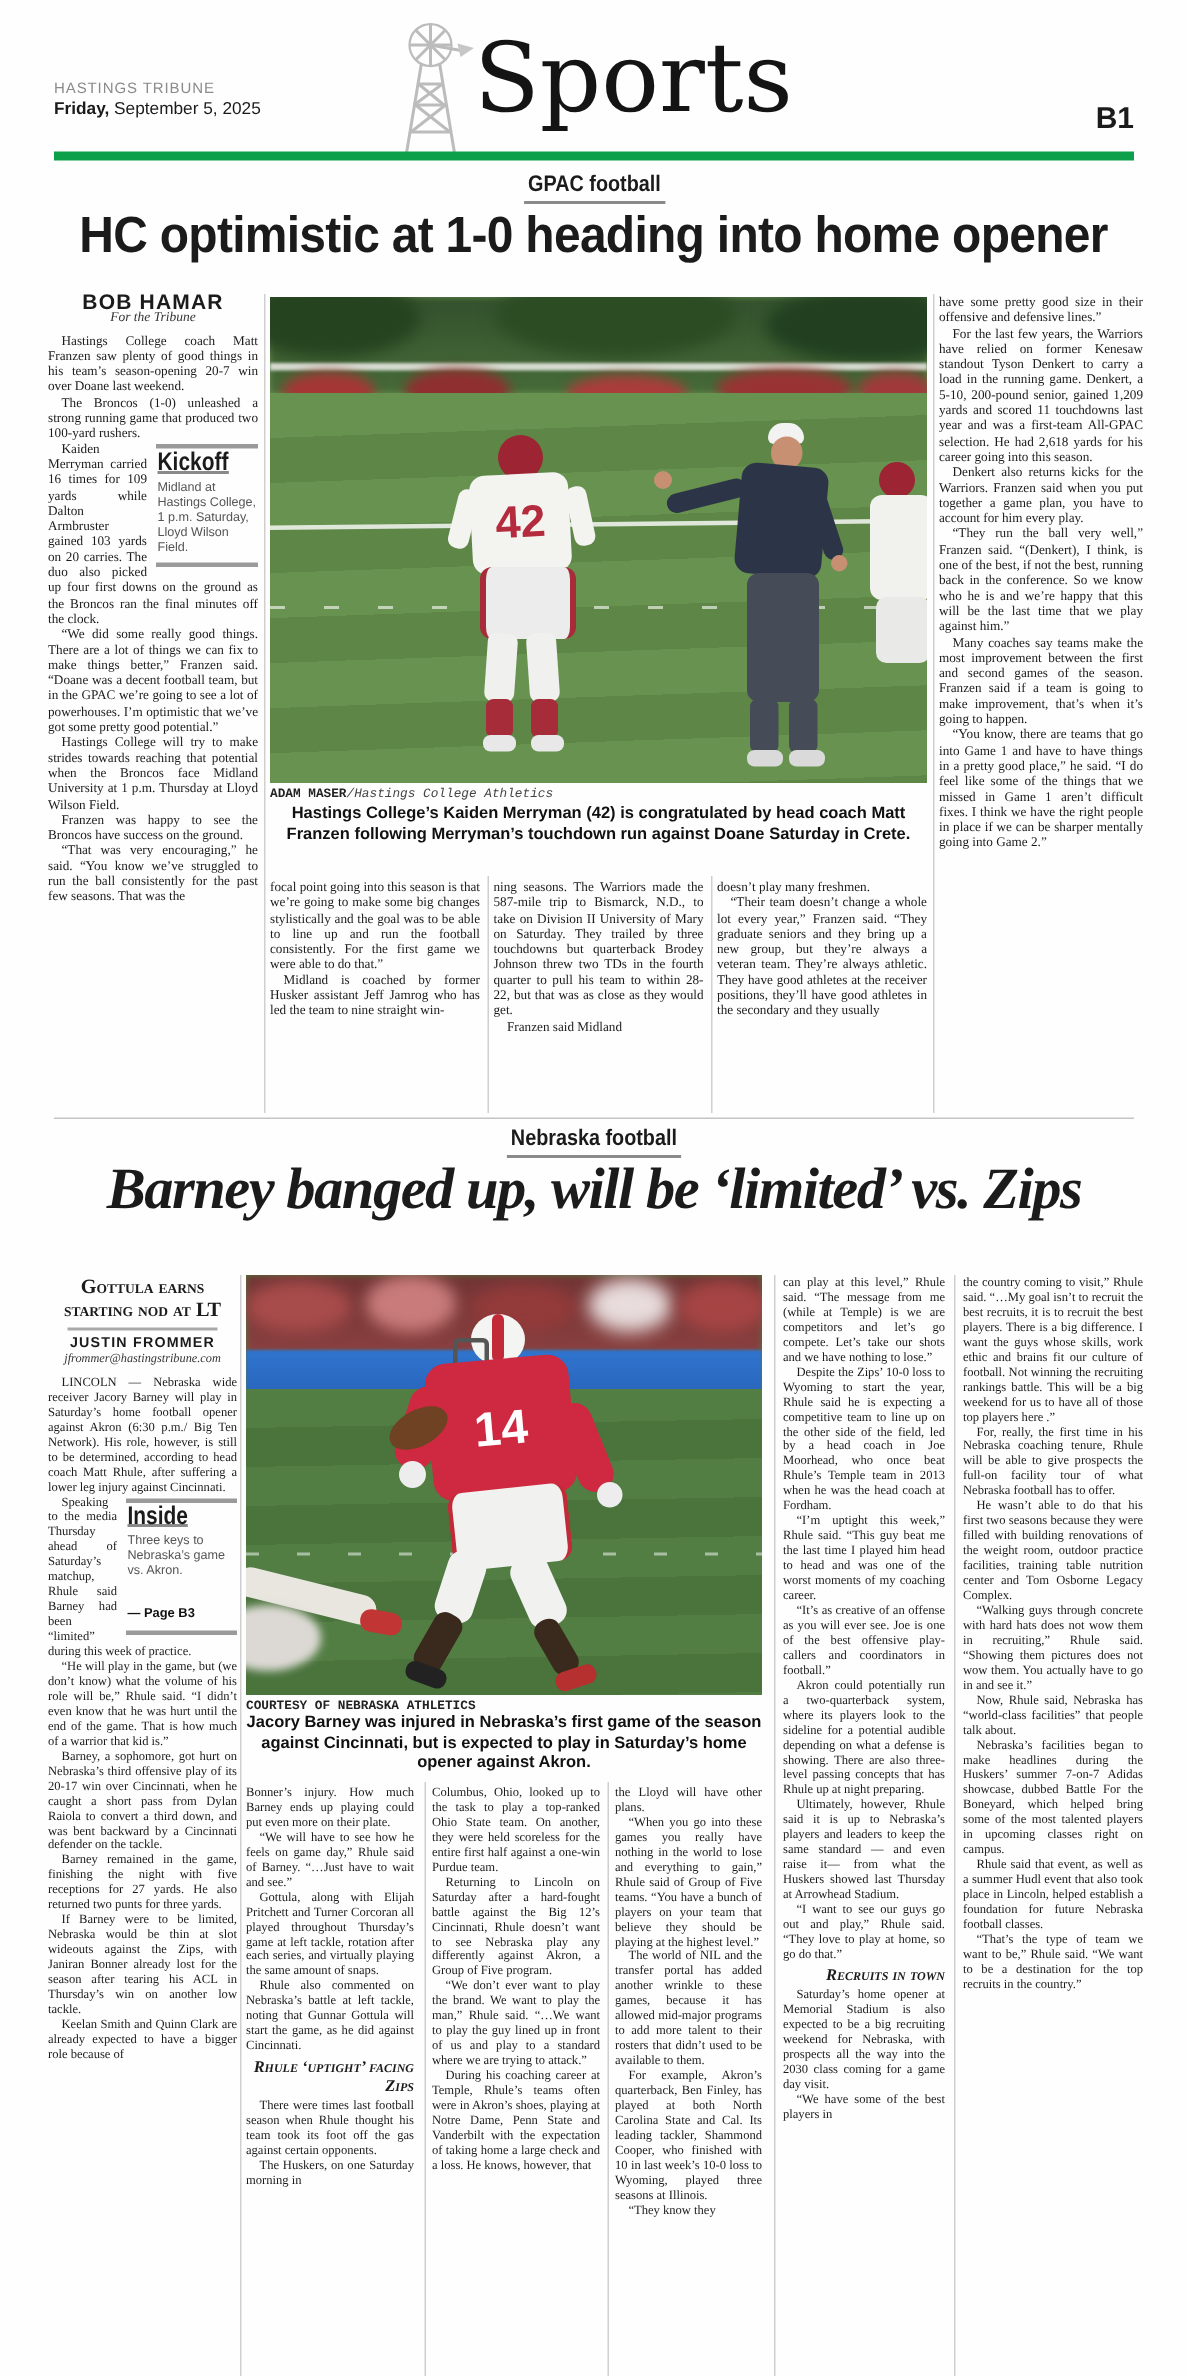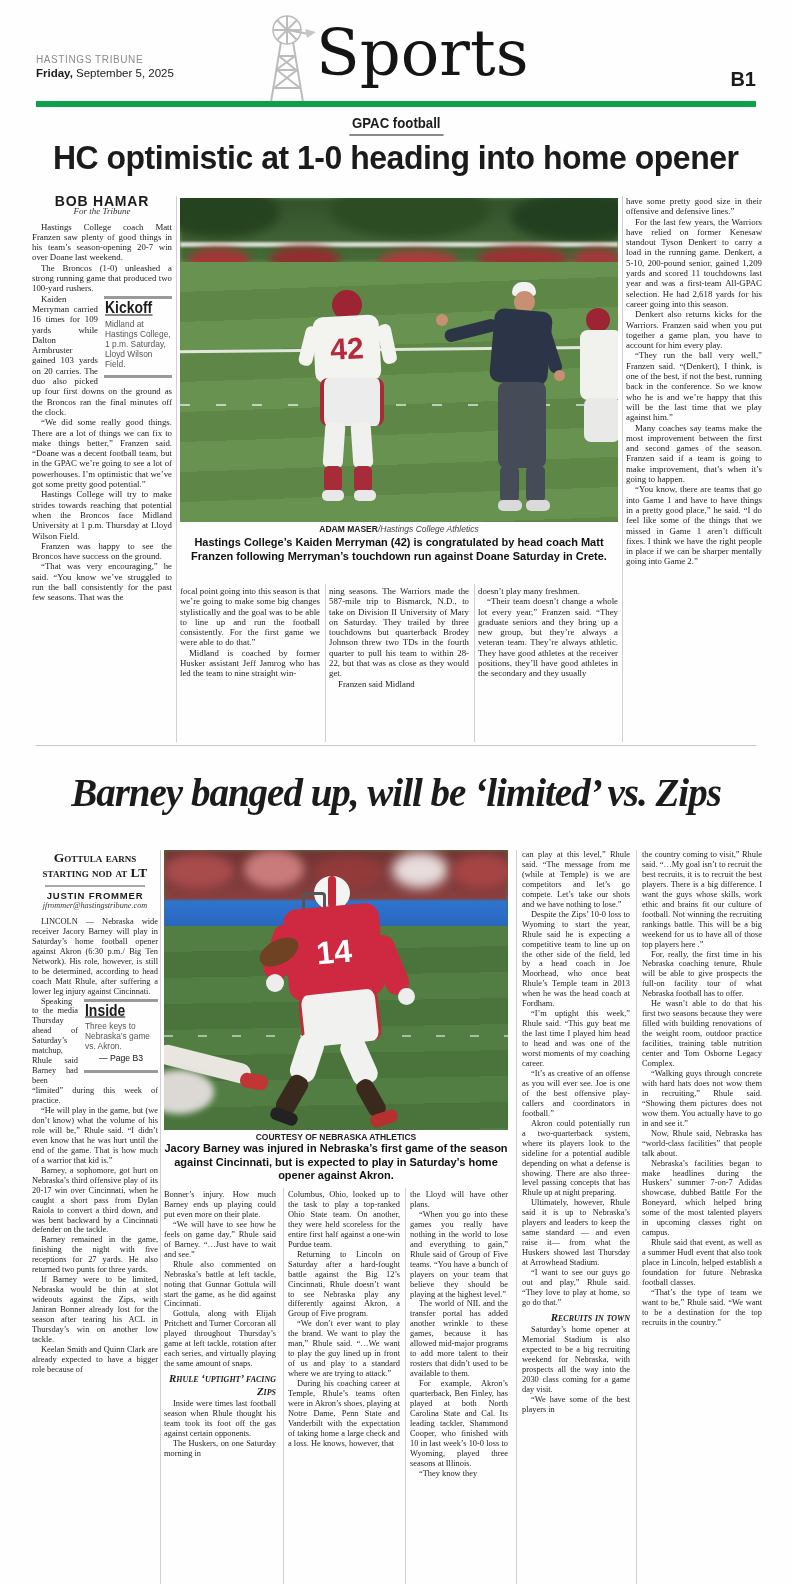--- a/index.html
+++ b/index.html
@@ -46,26 +46,26 @@
   .byline2 .byline-name{font-size:9.5px;}
   .byline2 .byline-sub{font-size:8.2px;}
   
   .inset{float:right;margin:2px 0 3px 6px;border-top:3px solid #9a9a9a;border-bottom:3px solid #9a9a9a;
          padding:4px 1px 6px;text-align:left;}
   .inset .inset-title{display:inline-block;font-family:"Liberation Sans",sans-serif;font-weight:bold;
          font-size:17px;transform:scaleX(.82);transform-origin:left;border-bottom:2px solid #8a8a8a;
          padding-bottom:1px;margin-bottom:3px;}
   .inset .inset-body{font-family:"Liberation Sans",sans-serif;font-size:8.4px;line-height:10px;color:#555;
          text-indent:0;text-align:left;}
-  .inset .inset-page{font-family:"Liberation Sans",sans-serif;font-size:8.6px;font-weight:normal;color:#111;
-         margin-top:3px;text-align:center;}
+  .inset .inset-page{font-family:"Liberation Sans",sans-serif;font-size:8.6px;font-weight:bold;color:#111;
+         margin-top:20px;text-align:left;}
   .kickoff{width:66px;}
   .inside{width:72px;}
   
-  .credit{position:absolute;text-align:center;font-family:Liberation Sans, sans-serif;font-size:8.5px;color:#222;}
+  .credit{position:absolute;text-align:left;font-family:Liberation Mono, monospace;font-size:8.5px;color:#222;}
   .credit b{font-weight:bold;}
   .credit i{font-style:italic;color:#444;}
   .caption{position:absolute;font-family:Liberation Sans, sans-serif;font-weight:bold;
            font-size:11px;line-height:13.5px;color:#111;text-align:center;}
   
   .photo1{position:absolute;left:180px;top:198px;width:438px;height:324px;overflow:hidden;background:#6a8f52;}
   .p1-sky{position:absolute;left:0;top:0;right:0;height:64px;background:linear-gradient(#33512d,#466b38);filter:blur(2px);}
   .blob{position:absolute;border-radius:50%;}
   .p1-fence{position:absolute;left:0;top:44px;right:0;height:5px;background:rgba(240,240,235,.85);filter:blur(1px);}
   .p1-field{position:absolute;left:0;top:64px;right:0;bottom:0;
@@ -235,20 +235,23 @@
       </div>
   </div>
 
   <div class="vrule" style="left:176px;top:196px;height:546px;"></div>
   <div class="vrule" style="left:622px;top:196px;height:546px;"></div>
   <div class="vrule" style="left:325px;top:584px;height:158px;"></div>
   <div class="vrule" style="left:474px;top:584px;height:158px;"></div>
 
   <div class="story-divider"></div>
 
+  <div class="kicker-wrap" style="top:750px;">
+    <span class="kicker">Nebraska football</span>
+  </div>
   <div class="headline2">
     <span>Barney banged up, will be ‘limited’ vs. Zips</span>
   </div>
 
   <div class="col a2" style="left:32px;top:850px;width:126px;height:734px;">
     <div class="deck">Gottula earns starting nod at LT</div>
     <div class="deck-rule"></div>
     <div class="byline2">
       <div class="byline-name">JUSTIN FROMMER</div>
       <div class="byline-sub">jfrommer@hastingstribune.com</div>
@@ -311,24 +314,24 @@
   </div>
   <div class="credit" style="left:164px;top:1132px;width:344px;">
     <b>COURTESY OF NEBRASKA ATHLETICS</b>
   </div>
   <div class="caption" style="left:164px;top:1142px;width:344px;">Jacory Barney was injured in Nebraska’s first game of the season against Cincinnati, but is expected to play in Saturday’s home opener against Akron.</div>
 
   <div class="col a2 cont" style="left:164px;top:1190px;width:112px;height:394px;">
     <div class="paras">
         <p>Bonner’s injury. How much Barney ends up playing could put even more on their plate.</p>
         <p>“We will have to see how he feels on game day,” Rhule said of Barney. “…Just have to wait and see.”</p>
+        <p>Gottula, along with Elijah Pritchett and Turner Corcoran all played throughout Thursday’s game at left tackle, rotation after each series, and virtually playing the same amount of snaps.</p>
         <p>Rhule also commented on Nebraska’s battle at left tackle, noting that Gunnar Gottula will start the game, as he did against Cincinnati.</p>
-        <p>Gottula, along with Elijah Pritchett and Turner Corcoran all played throughout Thursday’s game at left tackle, rotation after each series, and virtually playing the same amount of snaps.</p>
         <p class="subhead">Rhule ‘uptight’ facing Zips</p>
-        <p>Inside were times last football season when Rhule thought his team took its foot off the gas against certain opponents.</p>
+        <p>There were times last football season when Rhule thought his team took its foot off the gas against certain opponents.</p>
         <p>The Huskers, on one Saturday morning in</p>
       </div>
   </div>
   <div class="col a2 cont" style="left:288px;top:1190px;width:112px;height:394px;">
     <div class="paras">
         <p>Columbus, Ohio, looked up to the task to play a top-ranked Ohio State team. On another, they were held scoreless for the entire first half against a one-win Purdue team.</p>
         <p>Returning to Lincoln on Saturday after a hard-fought battle against the Big 12’s Cincinnati, Rhule doesn’t want to see Nebraska play any differently against Akron, a Group of Five program.</p>
         <p>“We don’t ever want to play the brand. We want to play the man,” Rhule said. “…We want to play the guy lined up in front of us and play to a standard where we are trying to attack.”</p>
         <p>During his coaching career at Temple, Rhule’s teams often were in Akron’s shoes, playing at Notre Dame, Penn State and Vanderbilt with the expectation of taking home a large check and a loss. He knows, however, that</p>
       </div>

